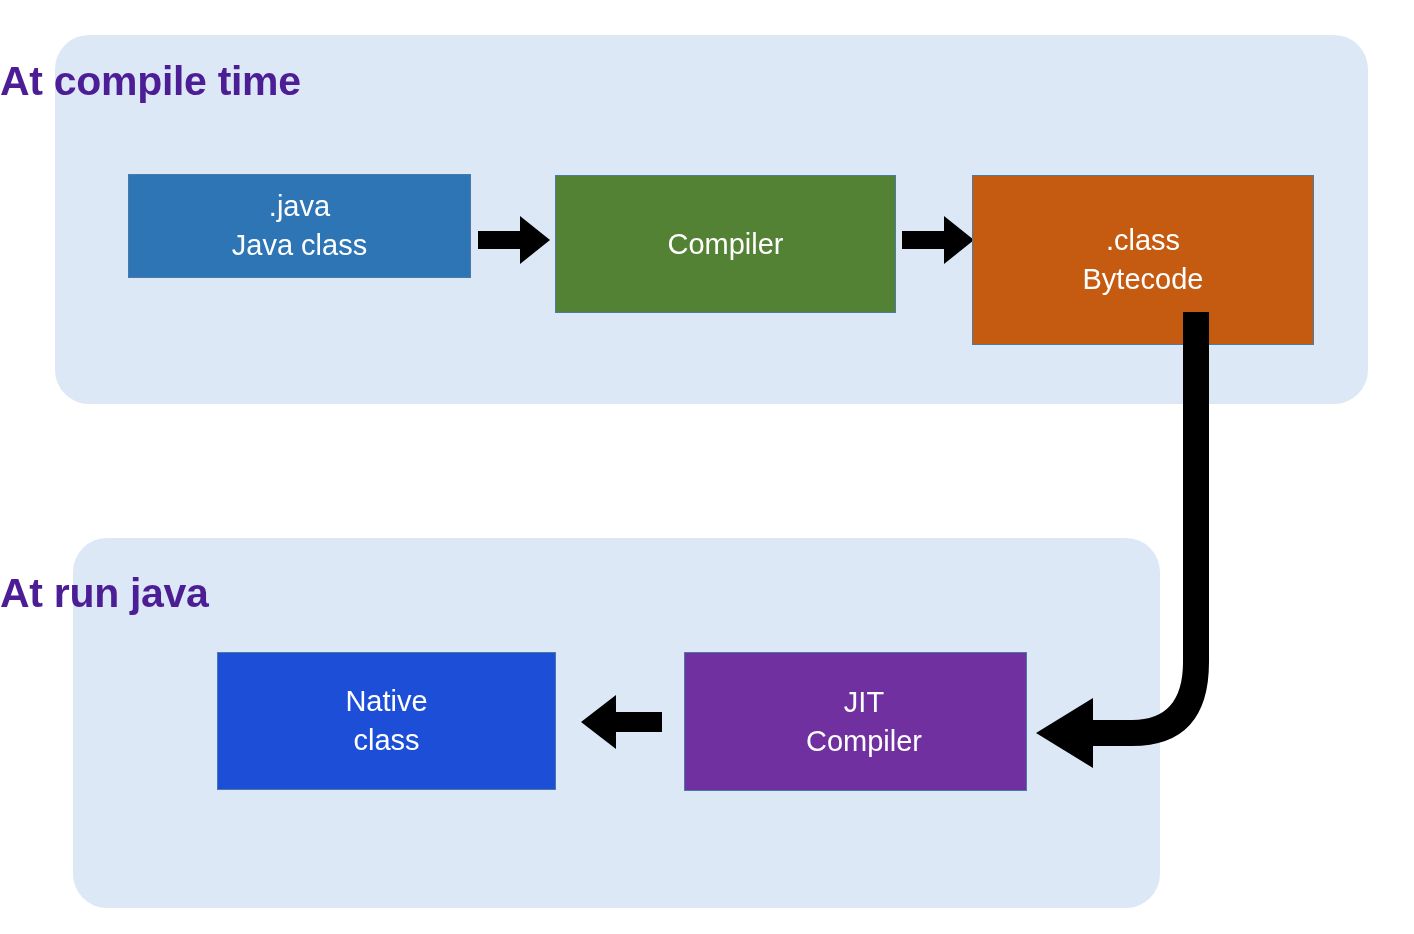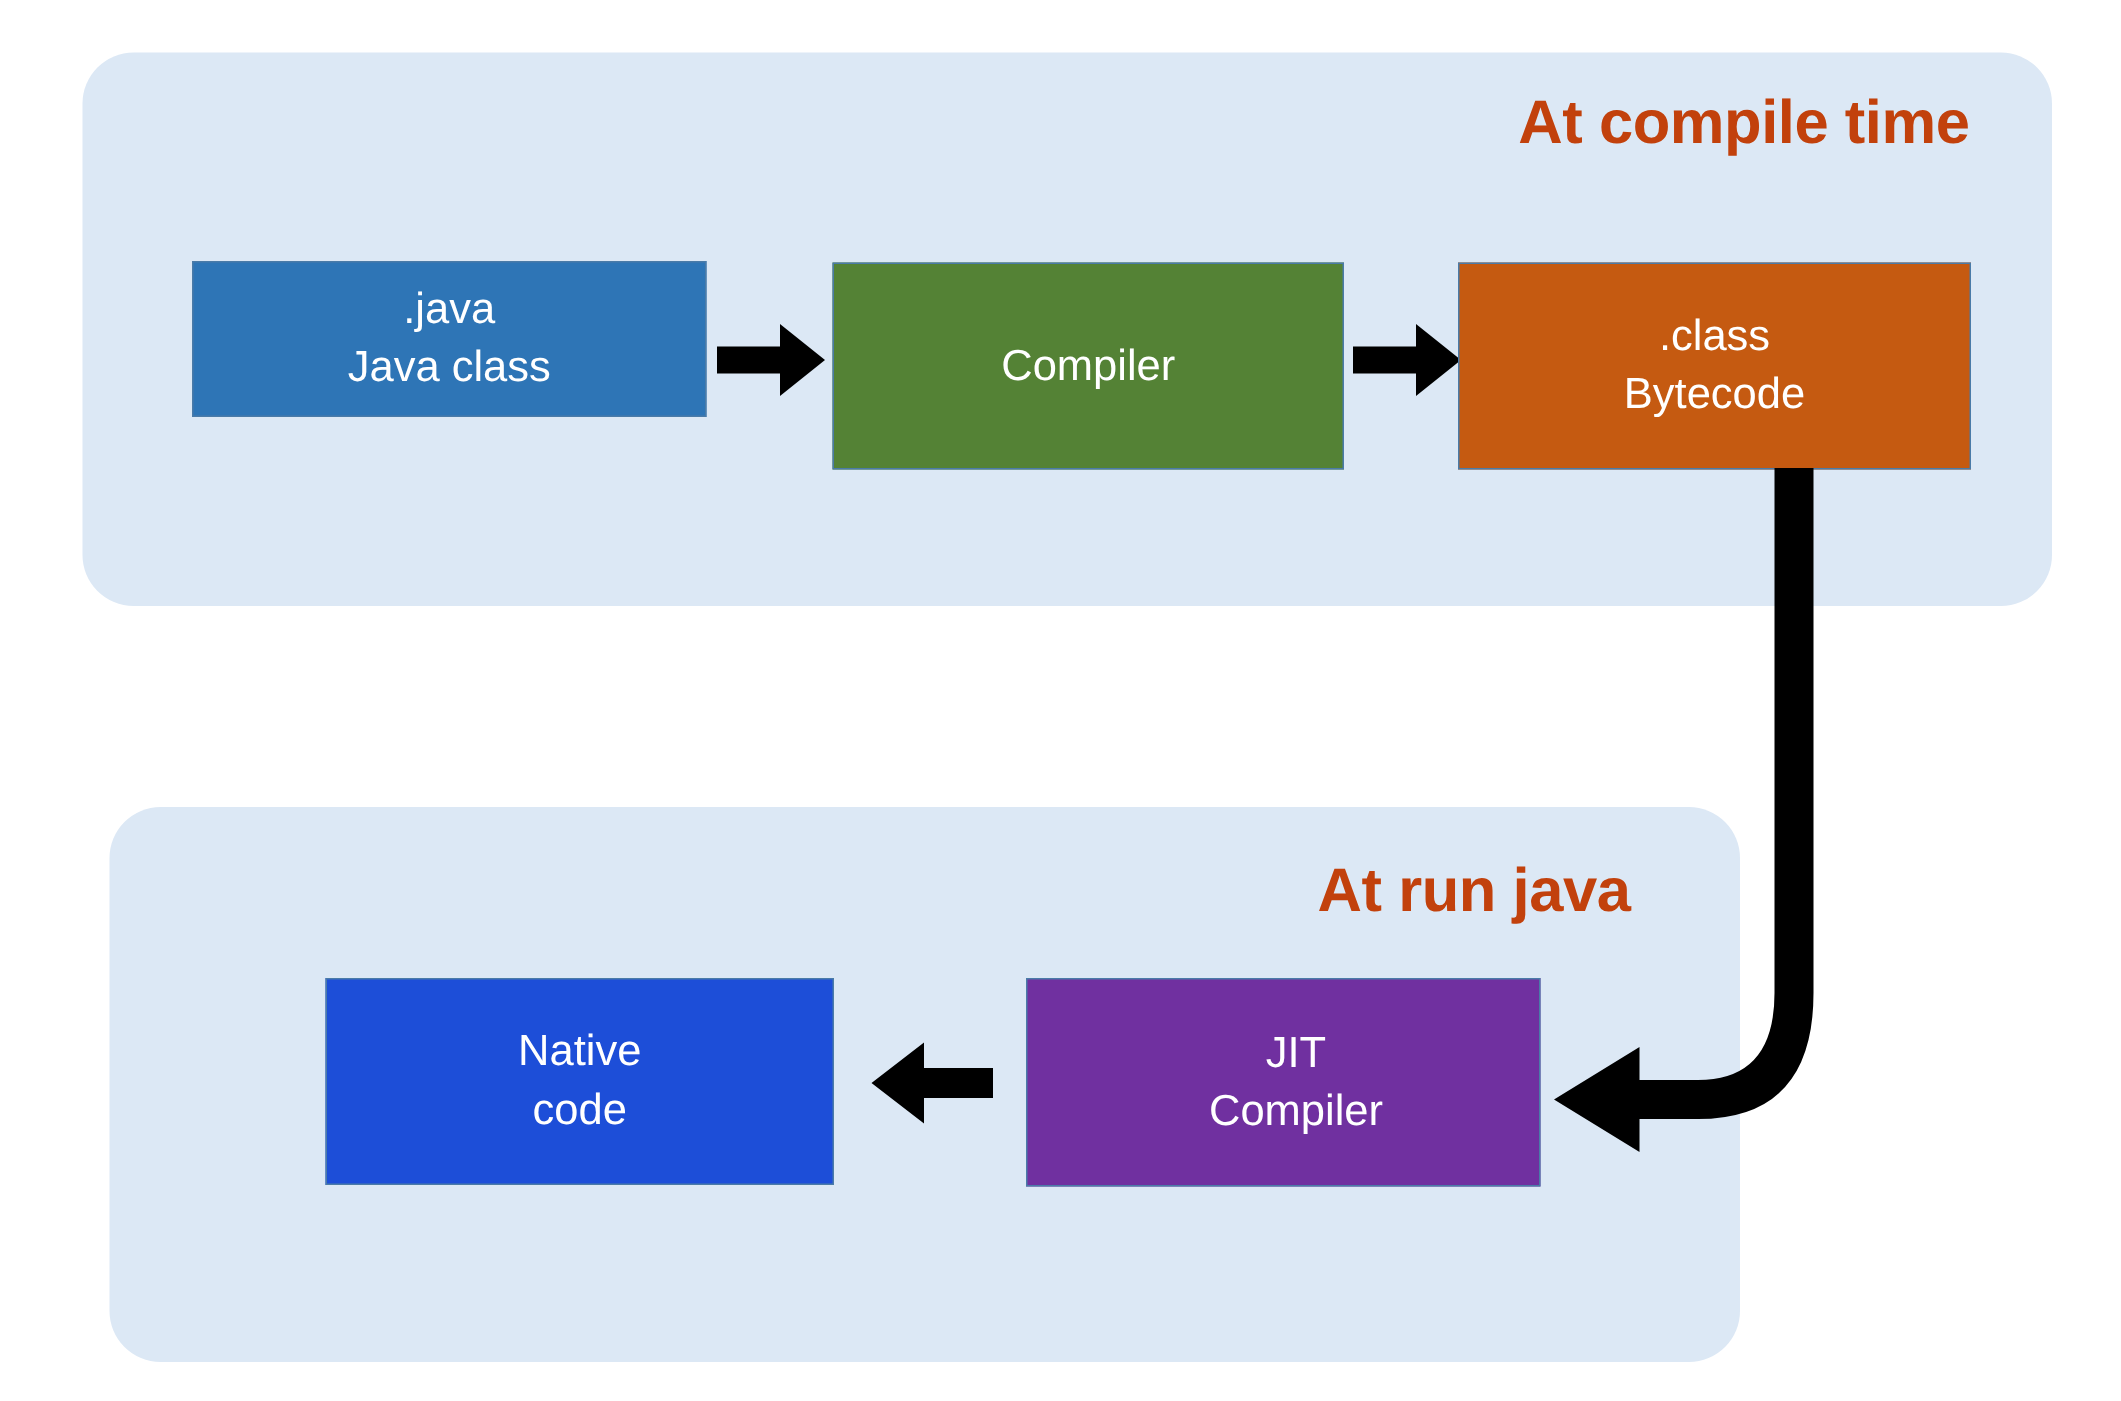--- a/index.html
+++ b/index.html
@@ -14,23 +14,23 @@
   .panel{
     position:absolute;
     background:#dce8f5;
     border-radius:34px;
   }
   #panel-compile{left:55px;top:35px;width:1313px;height:369px;}
   #panel-runtime{left:73px;top:538px;width:1087px;height:370px;}
 
   .panel-title{
     position:absolute;
-    text-align:right;
+    text-align:left;
     font-weight:bold;
-    color:#c2410c;
+    color:#4c1d95;
     letter-spacing:-0.3px;
     white-space:nowrap;
   }
   #title-compile{left:0;top:58px;width:1313px;font-size:41px;}
   #title-runtime{left:0;top:570px;width:1087px;font-size:41px;}
 
   .node{
     position:absolute;
     border:1px solid #4a7ba8;
     box-sizing:border-box;
@@ -40,21 +40,21 @@
     justify-content:center;
     color:#ffffff;
     font-size:29px;
     line-height:1.33;
     text-align:center;
   }
   .node .line{display:block;}
 
   #node-java     {left:128px;top:174px;width:343px;height:104px;background:#2e75b6;}
   #node-compiler {left:555px;top:175px;width:341px;height:138px;background:#548235;}
-  #node-class    {left:972px;top:175px;width:342px;height:138px;background:#c55a11;}
+  #node-class    {left:972px;top:175px;width:342px;height:170px;background:#c55a11;}
   #node-native   {left:217px;top:652px;width:339px;height:138px;background:#1d4ed8;}
   #node-jit      {left:684px;top:652px;width:343px;height:139px;background:#7030a0;padding-left:17px;}
 
   .arrow-svg{position:absolute;overflow:visible;}
   #arrow-java-compiler{left:478px;top:212px;}
   #arrow-compiler-class{left:902px;top:212px;}
   #arrow-jit-native{left:578px;top:692px;}
   #arrow-class-jit{left:1020px;top:306px;}
 </style>
 </head>
@@ -87,21 +87,21 @@
     <span class="line">.class</span>
     <span class="line">Bytecode</span>
   </div>
 
   <div class="panel" id="panel-runtime"></div>
 
   <div class="panel-title" id="title-runtime">At run java</div>
 
   <div class="node" id="node-native">
     <span class="line">Native</span>
-    <span class="line">code</span>
+    <span class="line">class</span>
   </div>
 
   <svg class="arrow-svg" id="arrow-jit-native" width="86" height="60" viewBox="0 0 86 60">
     <path d="M84 20 L38 20 L38 3 L3 30 L38 57 L38 40 L84 40 Z" fill="#000000"></path>
   </svg>
 
   <div class="node" id="node-jit">
     <span class="line">JIT</span>
     <span class="line">Compiler</span>
   </div>

